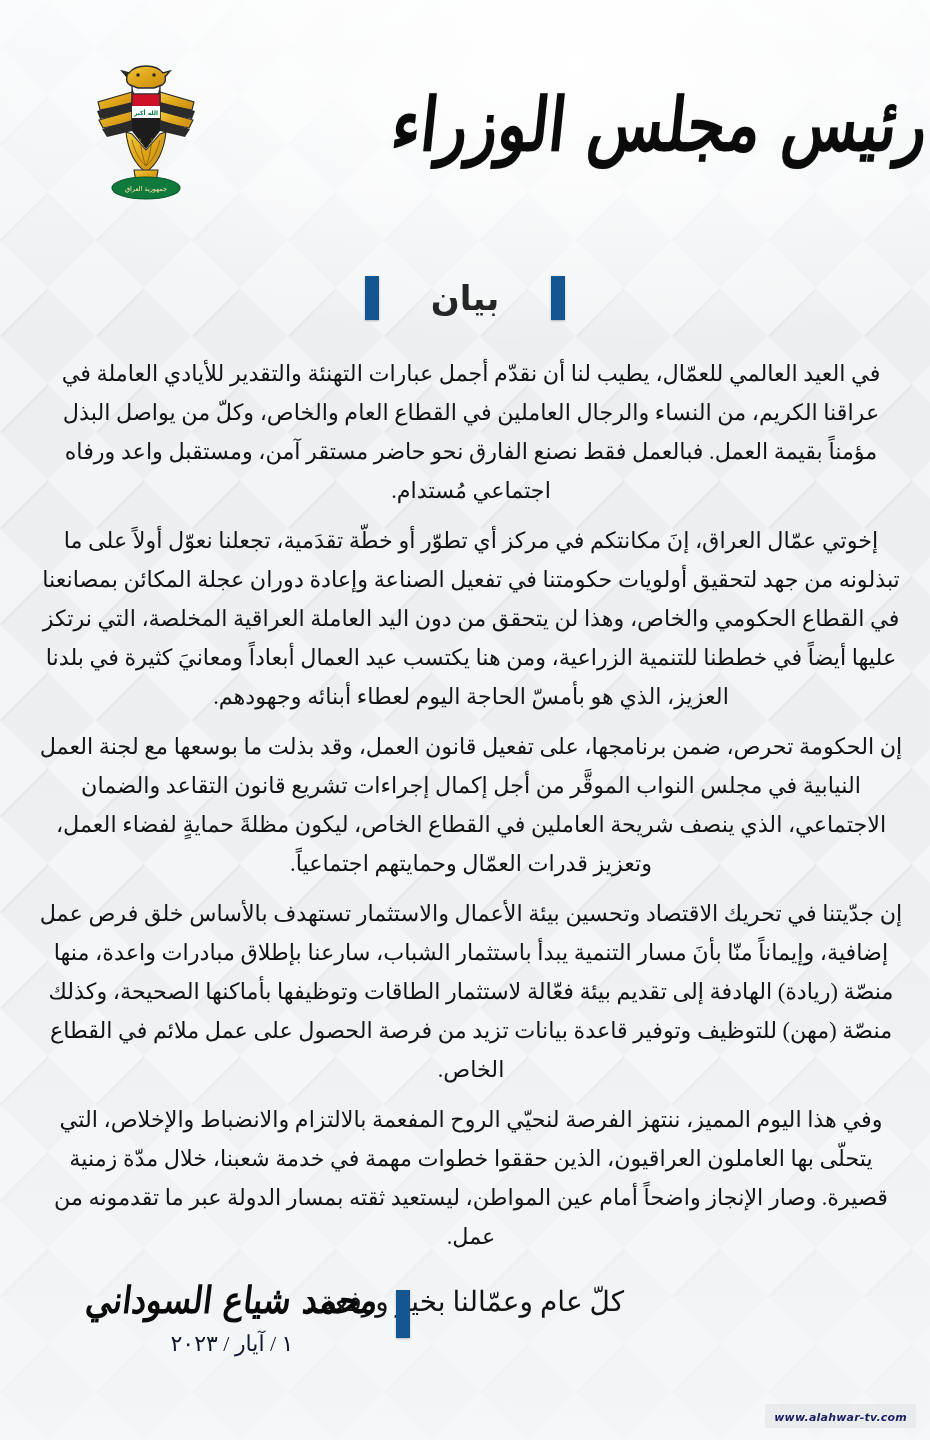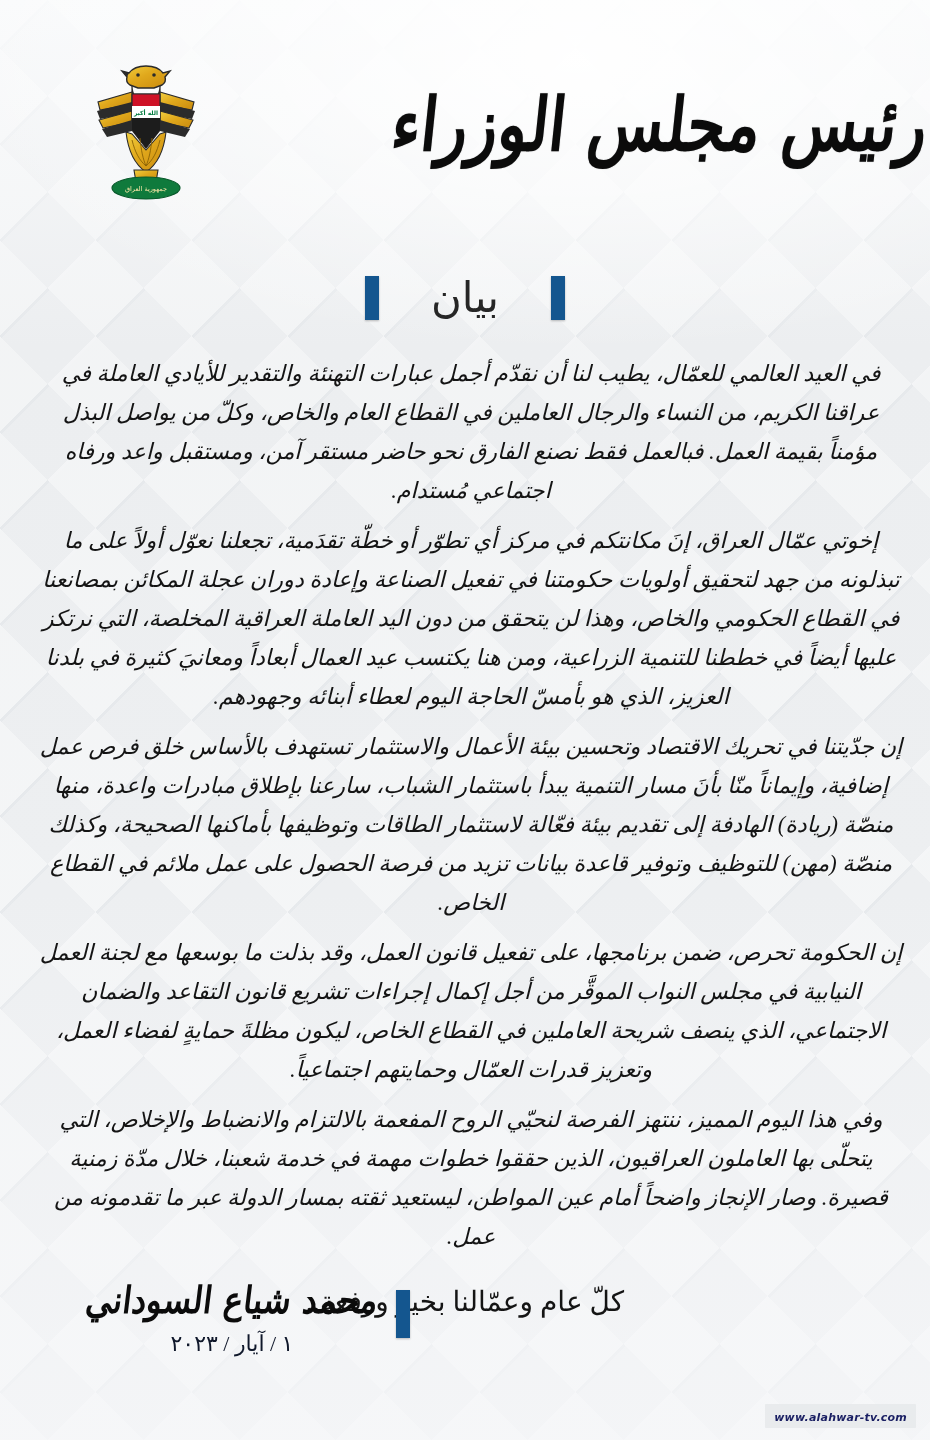--- a/index.html
+++ b/index.html
@@ -92,40 +92,39 @@
     margin-top: 8px;
   }
   .title-bar {
     width: 14px;
     height: 44px;
     background: #14568f;
     box-shadow: 0 1px 2px rgba(0,0,0,0.25);
   }
   .title-text {
     font-family: "DejaVu Sans", "Liberation Sans", sans-serif;
-    font-size: 42px;
-    font-weight: 400;
+    font-size: 34px;
+    font-weight: 700;
     color: #262626;
     line-height: 1;
   }
 
   
   .body-wrap {
     padding: 6px 26px 0 26px;
   }
   .para {
     font-family: "Liberation Serif", "DejaVu Serif", serif;
     font-size: 22.3px;
     line-height: 39px;
     color: #141414;
     text-align: center;
     margin: 0 0 11px 12px;
     direction: rtl;
     text-rendering: optimizeLegibility;
-    font-style: italic;
   }
   .greeting {
     font-family: "Liberation Serif", "DejaVu Serif", serif;
     font-size: 28px;
     line-height: 39px;
     color: #141414;
     text-align: center;
     direction: rtl;
     margin: 26px 0 0 0;
   }
@@ -259,22 +258,22 @@
 
   <div class="title-row">
     <div class="title-bar"></div>
     <div class="title-text">بيان</div>
     <div class="title-bar"></div>
   </div>
 
   <div class="body-wrap">
     <p class="para">في العيد العالمي للعمّال، يطيب لنا أن نقدّم أجمل عبارات التهنئة والتقدير للأيادي العاملة في عراقنا الكريم، من النساء والرجال العاملين في القطاع العام والخاص، وكلّ من يواصل البذل مؤمناً بقيمة العمل. فبالعمل فقط نصنع الفارق نحو حاضر مستقر آمن، ومستقبل واعد ورفاه اجتماعي مُستدام.</p>
     <p class="para">إخوتي عمّال العراق، إنَ مكانتكم في مركز أي تطوّر أو خطّة تقدَمية، تجعلنا نعوّل أولاً على ما تبذلونه من جهد لتحقيق أولويات حكومتنا في تفعيل الصناعة وإعادة دوران عجلة المكائن بمصانعنا في القطاع الحكومي والخاص، وهذا لن يتحقق من دون اليد العاملة العراقية المخلصة، التي نرتكز عليها أيضاً في خططنا للتنمية الزراعية، ومن هنا يكتسب عيد العمال أبعاداً ومعانيَ كثيرة في بلدنا العزيز، الذي هو بأمسّ الحاجة اليوم لعطاء أبنائه وجهودهم.</p>
+    <p class="para">إن الحكومة تحرص، ضمن برنامجها، على تفعيل قانون العمل، وقد بذلت ما بوسعها مع لجنة العمل النيابية في مجلس النواب الموقَّر من أجل إكمال إجراءات تشريع قانون التقاعد والضمان الاجتماعي، الذي ينصف شريحة العاملين في القطاع الخاص، ليكون مظلةَ حمايةٍ لفضاء العمل، وتعزيز قدرات العمّال وحمايتهم اجتماعياً.</p>
     <p class="para">إن جدّيتنا في تحريك الاقتصاد وتحسين بيئة الأعمال والاستثمار تستهدف بالأساس خلق فرص عمل إضافية، وإيماناً منّا بأنَ مسار التنمية يبدأ باستثمار الشباب، سارعنا بإطلاق مبادرات واعدة، منها منصّة (ريادة) الهادفة إلى تقديم بيئة فعّالة لاستثمار الطاقات وتوظيفها بأماكنها الصحيحة، وكذلك منصّة (مهن) للتوظيف وتوفير قاعدة بيانات تزيد من فرصة الحصول على عمل ملائم في القطاع الخاص.</p>
-    <p class="para">إن الحكومة تحرص، ضمن برنامجها، على تفعيل قانون العمل، وقد بذلت ما بوسعها مع لجنة العمل النيابية في مجلس النواب الموقَّر من أجل إكمال إجراءات تشريع قانون التقاعد والضمان الاجتماعي، الذي ينصف شريحة العاملين في القطاع الخاص، ليكون مظلةَ حمايةٍ لفضاء العمل، وتعزيز قدرات العمّال وحمايتهم اجتماعياً.</p>
     <p class="para">وفي هذا اليوم المميز، ننتهز الفرصة لنحيّي الروح المفعمة بالالتزام والانضباط والإخلاص، التي يتحلّى بها العاملون العراقيون، الذين حققوا خطوات مهمة في خدمة شعبنا، خلال مدّة زمنية قصيرة. وصار الإنجاز واضحاً أمام عين المواطن، ليستعيد ثقته بمسار الدولة عبر ما تقدمونه من عمل.</p>
     <p class="greeting">كلّ عام وعمّالنا بخير ورفعة..</p>
   </div>
 
   <div class="signature">
     <div class="sig-inner">
       <div class="sig-bar"></div>
       <div class="sig-block">
         <div class="sig-name">محمد شياع السوداني</div>
         <div class="sig-date">١ / آيار / ٢٠٢٣</div>

